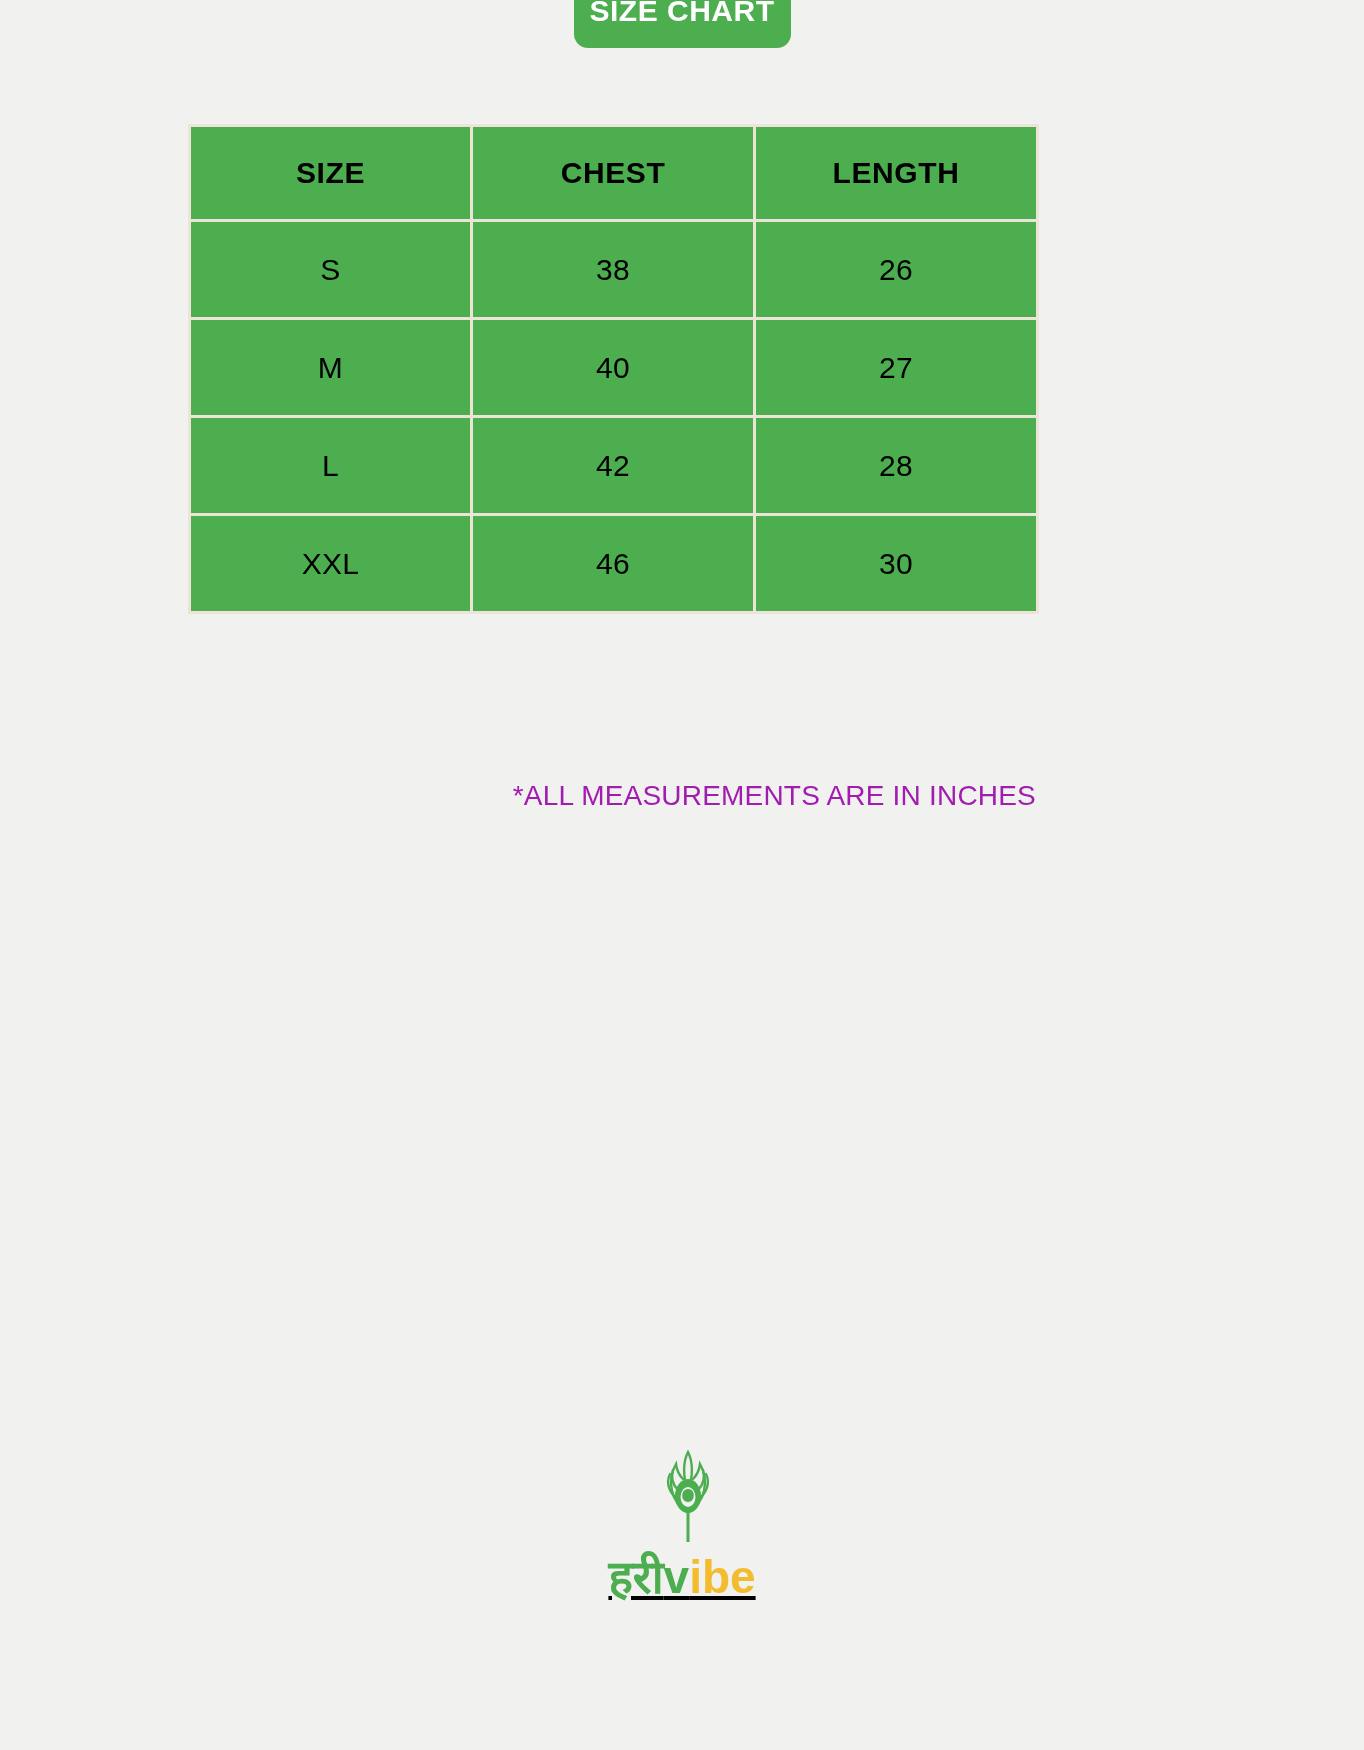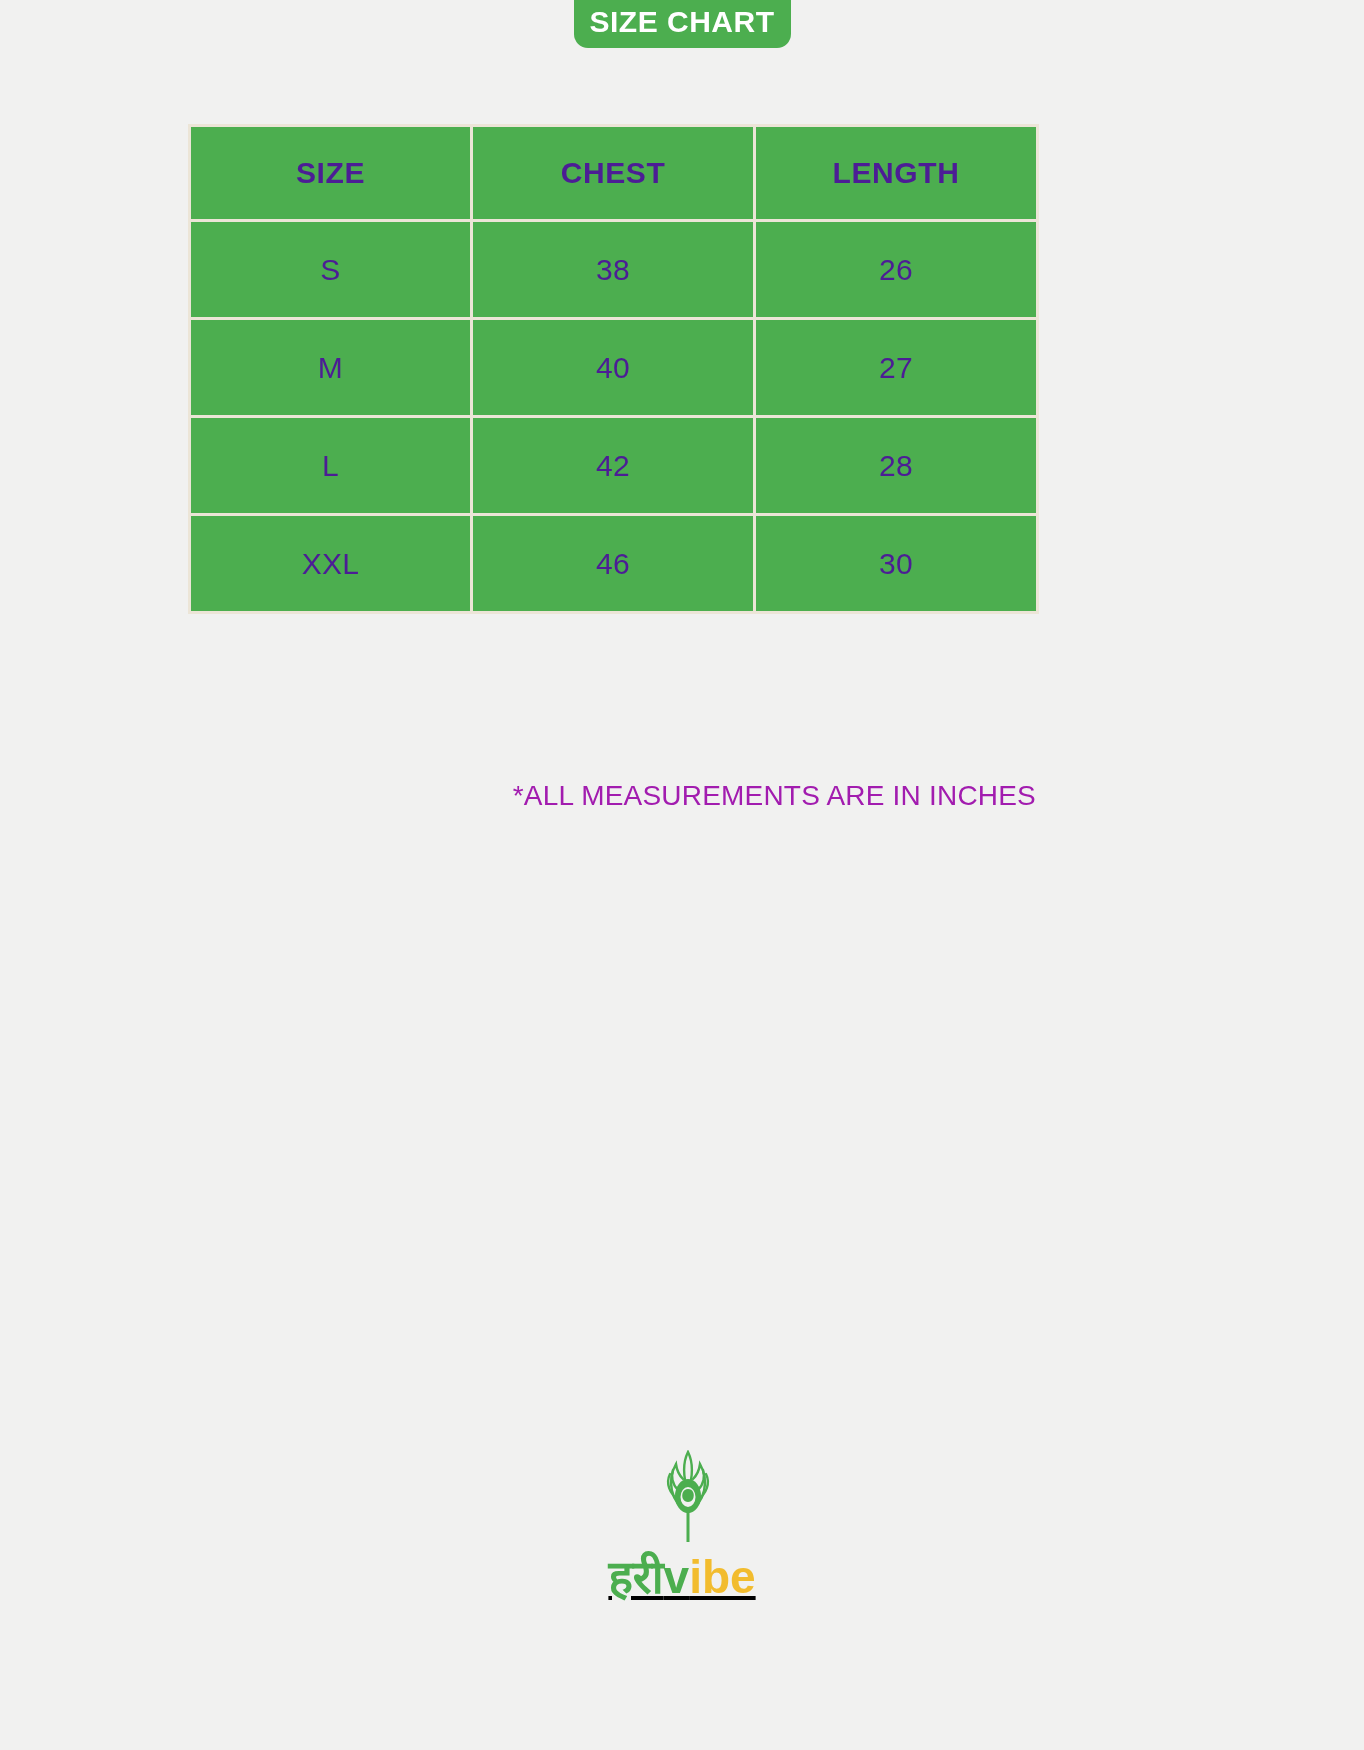--- a/index.html
+++ b/index.html
@@ -25,21 +25,21 @@
     display: flex;
     justify-content: center;
     align-items: flex-start;
   }
   .banner {
     background: #4cae4f;
     border-radius: 0 0 14px 14px;
     padding: 0 16px;
     height: 48px;
     display: flex;
-    align-items: center;
+    align-items: flex-start;
     justify-content: center;
     box-sizing: border-box;
   }
   .banner-label {
     color: #ffffff;
     font-size: 30px;
     font-weight: bold;
     letter-spacing: 0.5px;
     line-height: 1;
     white-space: nowrap;
@@ -60,21 +60,21 @@
     background: #4cae4f;
   }
   table.size-table col.c-size   { width: 282px; }
   table.size-table col.c-chest  { width: 283px; }
   table.size-table col.c-length { width: 283px; }
 
   table.size-table th,
   table.size-table td {
     border: 3px solid #ece5d7;
     text-align: center;
-    color: #4c1d95;
+    color: #000000;
     background: #4cae4f;
     padding: 0;
   }
   table.size-table th {
     height: 92px;
     font-size: 30px;
     font-weight: bold;
     letter-spacing: 0.6px;
   }
   table.size-table td {

